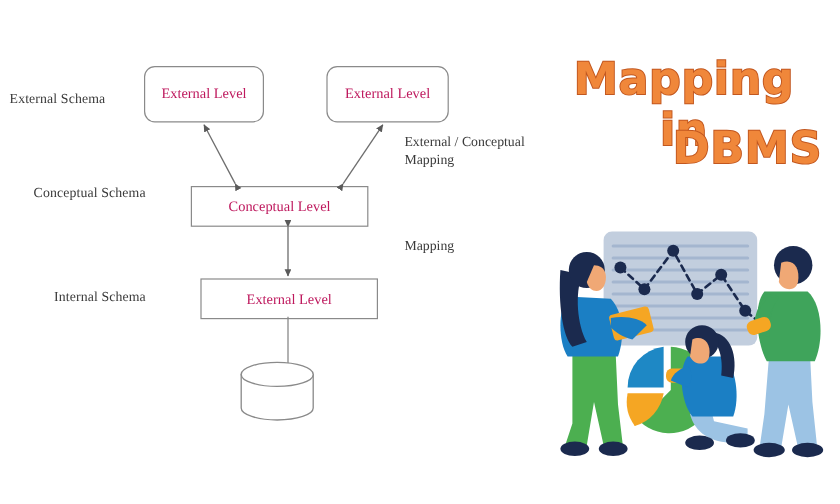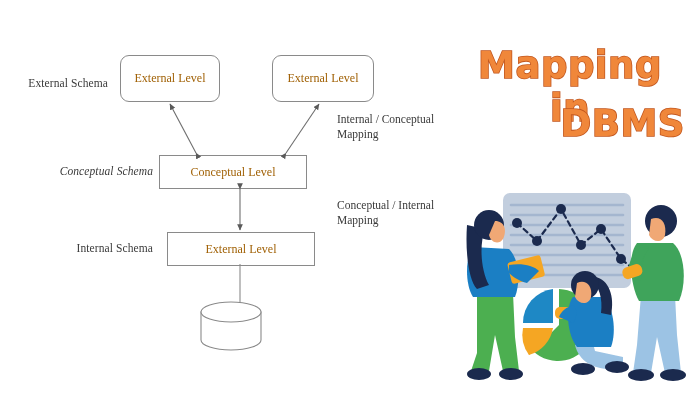--- a/index.html
+++ b/index.html
@@ -3,27 +3,27 @@
 <meta charset="utf-8">
 <style>
   html,body{margin:0;padding:0;}
   body{width:700px;height:420px;background:#ffffff;overflow:hidden;
        font-family:"Liberation Serif",serif;}
   #page{position:relative;width:700px;height:420px;background:#fff;}
 
   
   .dlabel{position:absolute;font-family:"Liberation Serif",serif;font-size:11.5px;
           color:#3a3a3a;white-space:nowrap;letter-spacing:.1px;}
-  .dlabel.right{text-align:right;}
+  .dlabel.right{}
   .mapnote{position:absolute;font-family:"Liberation Serif",serif;font-size:11.5px;
            color:#3a3a3a;line-height:15px;white-space:nowrap;}
 
   .node{position:absolute;border:1px solid #8a8a8a;background:#fff;
         display:flex;align-items:center;justify-content:center;
-        font-family:"Liberation Serif",serif;font-size:12px;color:#a16207;text-align:right;}
+        font-family:"Liberation Serif",serif;font-size:12px;color:#be185d;text-align:right;}
   .node.rounded{border-radius:9px;}
 
   svg.arrows{position:absolute;left:0;top:0;width:700px;height:420px;
              pointer-events:none;}
 
   
   .title{position:absolute;font-family:"DejaVu Sans",sans-serif;font-weight:bold;
          color:#F0873A;-webkit-text-stroke:1.6px #C2571F;
          paint-order:stroke fill;letter-spacing:.5px;}
   .title.l1{left:455px;top:44px;width:230px;text-align:center;font-size:37px;}
@@ -33,34 +33,33 @@
   .illo{position:absolute;left:455px;top:185px;width:245px;height:200px;}
 </style>
 </head>
 <body>
 
 <div id="page">
 
   <div>
 
     <div class="dlabel right" style="left:8px;top:77px;width:100px;">External Schema</div>
-    <div class="dlabel right" style="left:28px;top:165px;width:125px;font-style:italic;">Conceptual Schema</div>
+    <div class="dlabel right" style="left:28px;top:155px;width:125px;">Conceptual Schema</div>
     <div class="dlabel right" style="left:45px;top:242px;width:108px;">Internal Schema</div>
 
     <div class="node rounded" style="left:120px;top:55px;width:98px;height:45px;">External Level</div>
     <div class="node rounded" style="left:272px;top:55px;width:100px;height:45px;">External Level</div>
     <div class="node" style="left:159px;top:155px;width:146px;height:32px;">Conceptual Level</div>
     <div class="node" style="left:167px;top:232px;width:146px;height:32px;">External Level</div>
 
     <div class="mapnote" style="left:337px;top:112px;">
-      <div>Internal / Conceptual</div>
+      <div>External / Conceptual</div>
       <div>Mapping</div>
     </div>
     <div class="mapnote" style="left:337px;top:198px;">
-      <div>Conceptual / Internal</div>
       <div>Mapping</div>
     </div>
 
     <svg class="arrows" viewBox="0 0 700 420">
       <defs>
         <marker id="ah" markerWidth="7" markerHeight="7" refX="5.2" refY="2.6" orient="auto" markerUnits="strokeWidth">
           <path d="M0,0 L5.6,2.6 L0,5.2 z" fill="#5a5a5a"></path>
         </marker>
       </defs>
 

